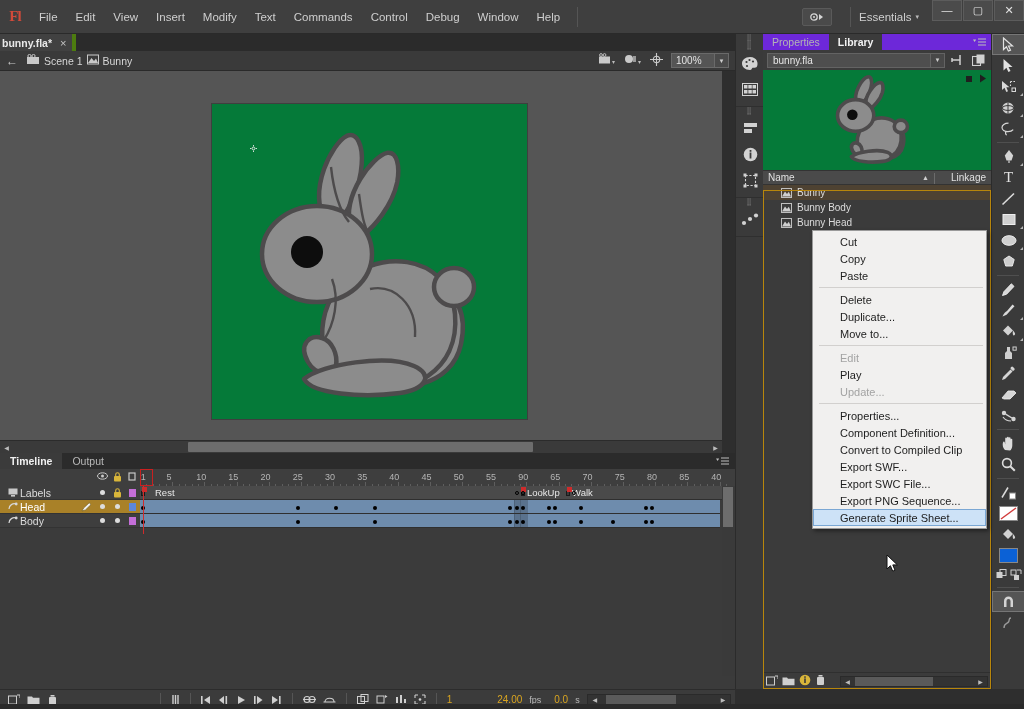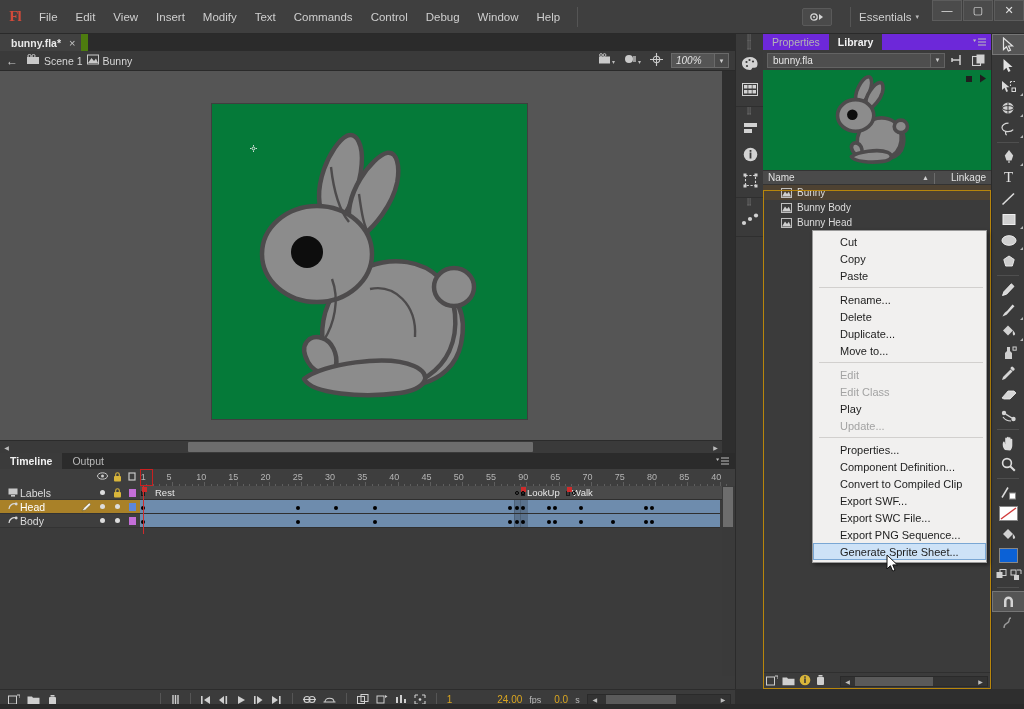--- a/index.html
+++ b/index.html
@@ -45,35 +45,35 @@
     color:#e2e2e2; font-size:11px;
   }
   .wbtn.close { background:#4b4b4b; }
 
   
   .doctabs {
     position:absolute; left:0; top:34px; width:735px; height:17px;
     background:#2b2b2b; display:flex; align-items:stretch;
   }
   .doctab {
-    background:#414141; display:flex; align-items:center; padding:0 6px 0 11px;
-    font-size:10.5px; color:#e8e8e8; border-right:7px solid #4d7c0f; font-weight:bold;
+    background:#414141; display:flex; align-items:center; padding:0 6px 0 2px;
+    font-size:10.5px; color:#e8e8e8; border-right:4px solid #4d7c0f; font-weight:bold;
   }
   .doctab .x { margin-left:8px; font-size:11px; color:#c5c5c5; font-weight:normal;}
 
   
   .editbar {
     position:absolute; left:0; top:51px; width:735px; height:20px;
     background:#3a3a3a; border-bottom:1px solid #2a2a2a;
     display:flex; align-items:center; padding-left:6px;
   }
   .eb-back { color:#cacaca; font-size:12px; margin-right:8px; }
   .crumb { display:flex; align-items:center; font-size:10.5px; color:#d6d6d6; margin-right:4px;}
   .crumb .ic { margin-right:4px; display:inline-block; }
-  .eb-right { margin-left:auto; display:flex; align-items:center; padding-right:6px; gap:8px;font-style:italic; }
+  .eb-right { margin-left:auto; display:flex; align-items:center; padding-right:6px; gap:8px; }
   .zoombox {
     width:58px; height:15px; background:#555; border:1px solid #6a6a6a;
     display:flex; align-items:center; font-size:10px; color:#e3e3e3; padding-left:4px;
     position:relative;
   }
   .zoombox .dd {
     position:absolute; right:0; top:0; width:14px; height:13px; background:#4a4a4a;
     border-left:1px solid #6a6a6a; display:flex; align-items:center; justify-content:center;
     font-size:6px; color:#cfcfcf;
   }
@@ -1126,27 +1126,25 @@
           </svg>
         </div>
       </div>
     </div>
 
   <div class="ctxmenu" id="ctxmenu">
       <div class="ctx-item">Cut</div>
       <div class="ctx-item">Copy</div>
       <div class="ctx-item">Paste</div>
       <div class="ctx-sep"></div>
-      <div class="ctx-item">Rename...</div>
       <div class="ctx-item">Delete</div>
       <div class="ctx-item">Duplicate...</div>
       <div class="ctx-item">Move to...</div>
       <div class="ctx-sep"></div>
       <div class="ctx-item disabled">Edit</div>
-      <div class="ctx-item disabled">Edit Class</div>
       <div class="ctx-item">Play</div>
       <div class="ctx-item disabled">Update...</div>
       <div class="ctx-sep"></div>
       <div class="ctx-item">Properties...</div>
       <div class="ctx-item">Component Definition...</div>
       <div class="ctx-item">Convert to Compiled Clip</div>
       <div class="ctx-item">Export SWF...</div>
       <div class="ctx-item">Export SWC File...</div>
       <div class="ctx-item">Export PNG Sequence...</div>
       <div class="ctx-item hl">Generate Sprite Sheet...</div>

